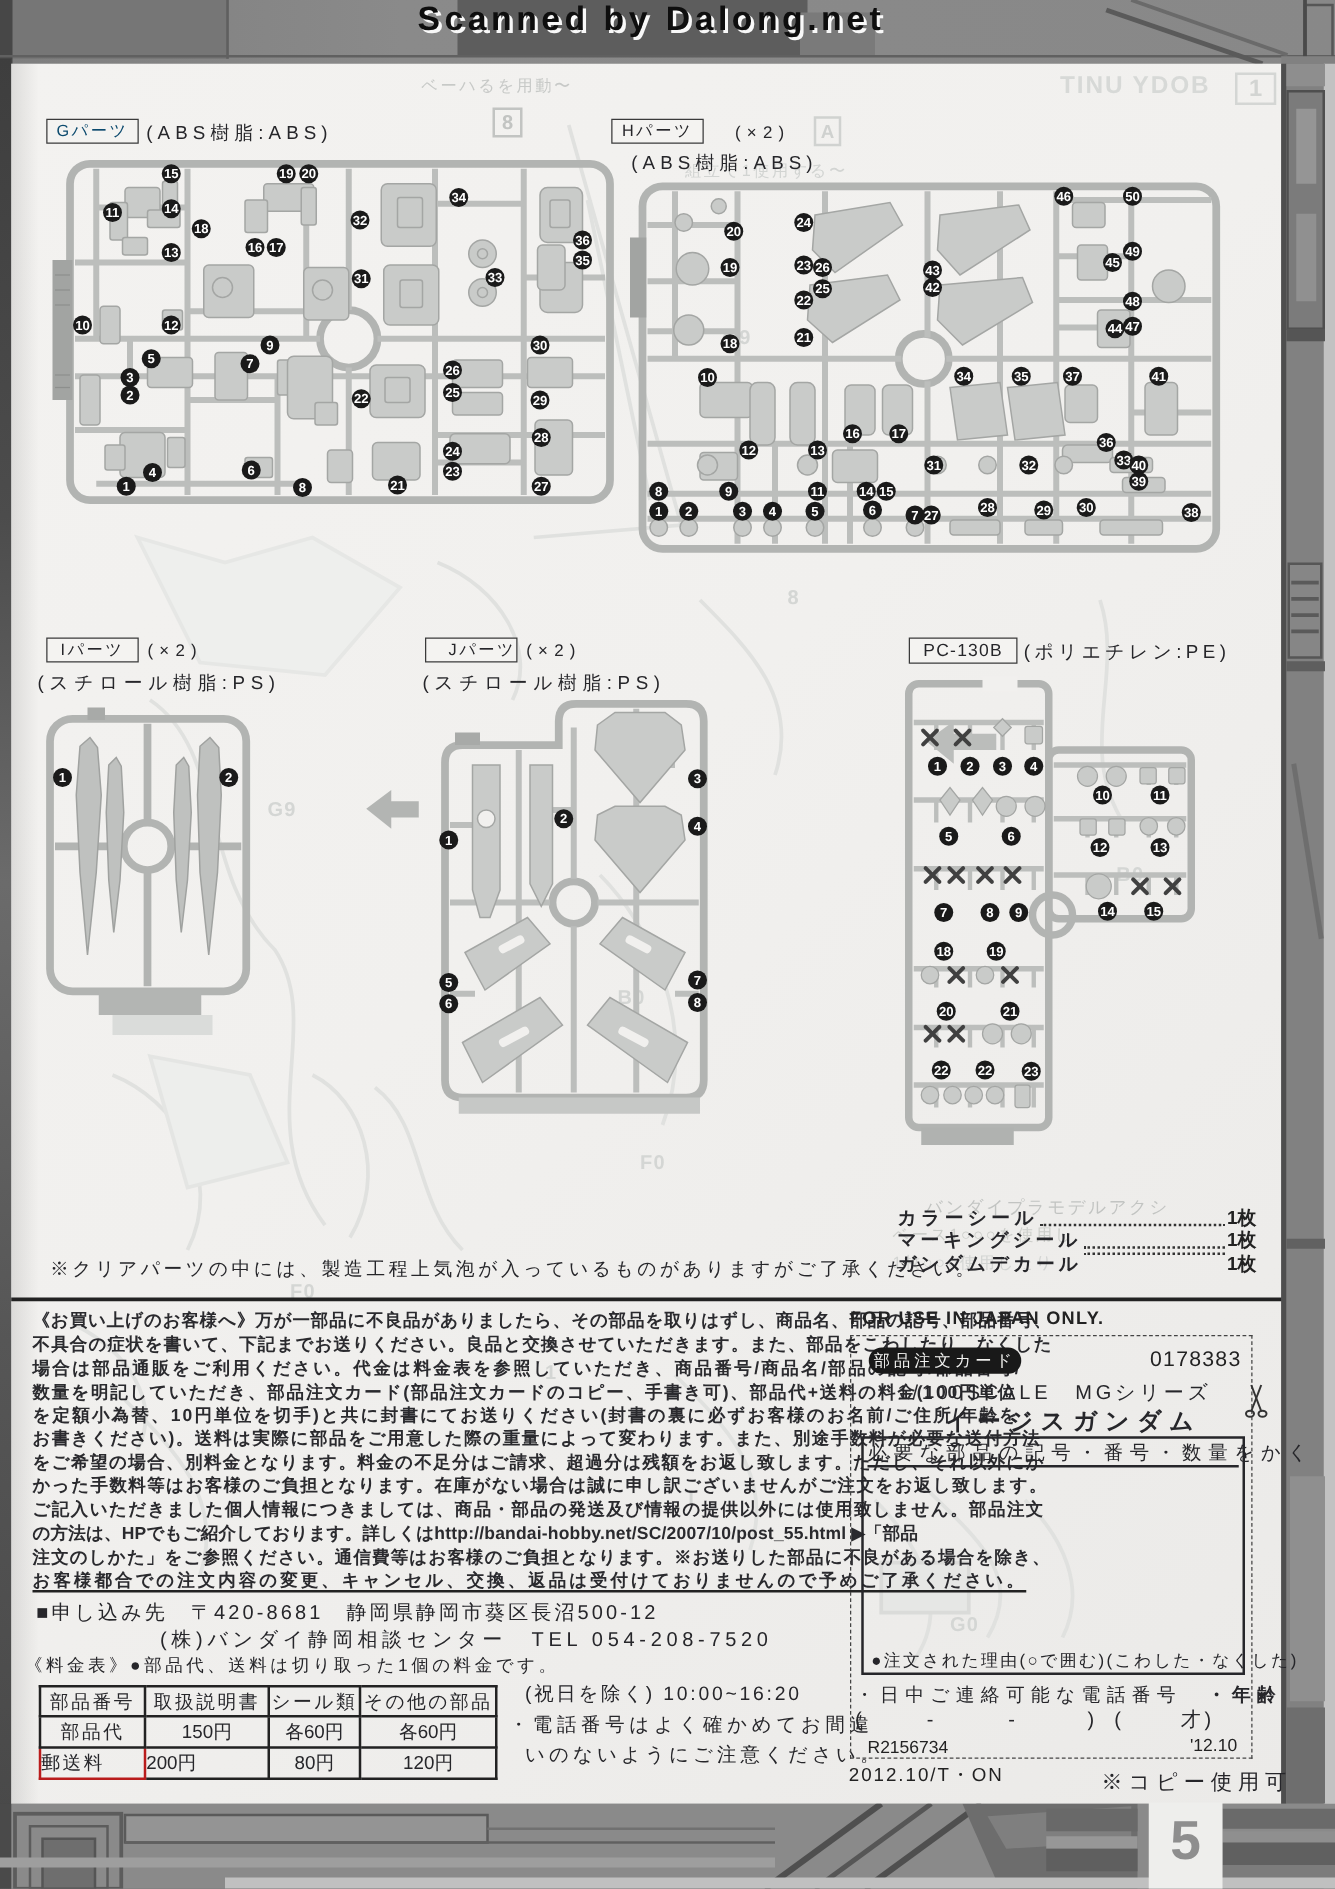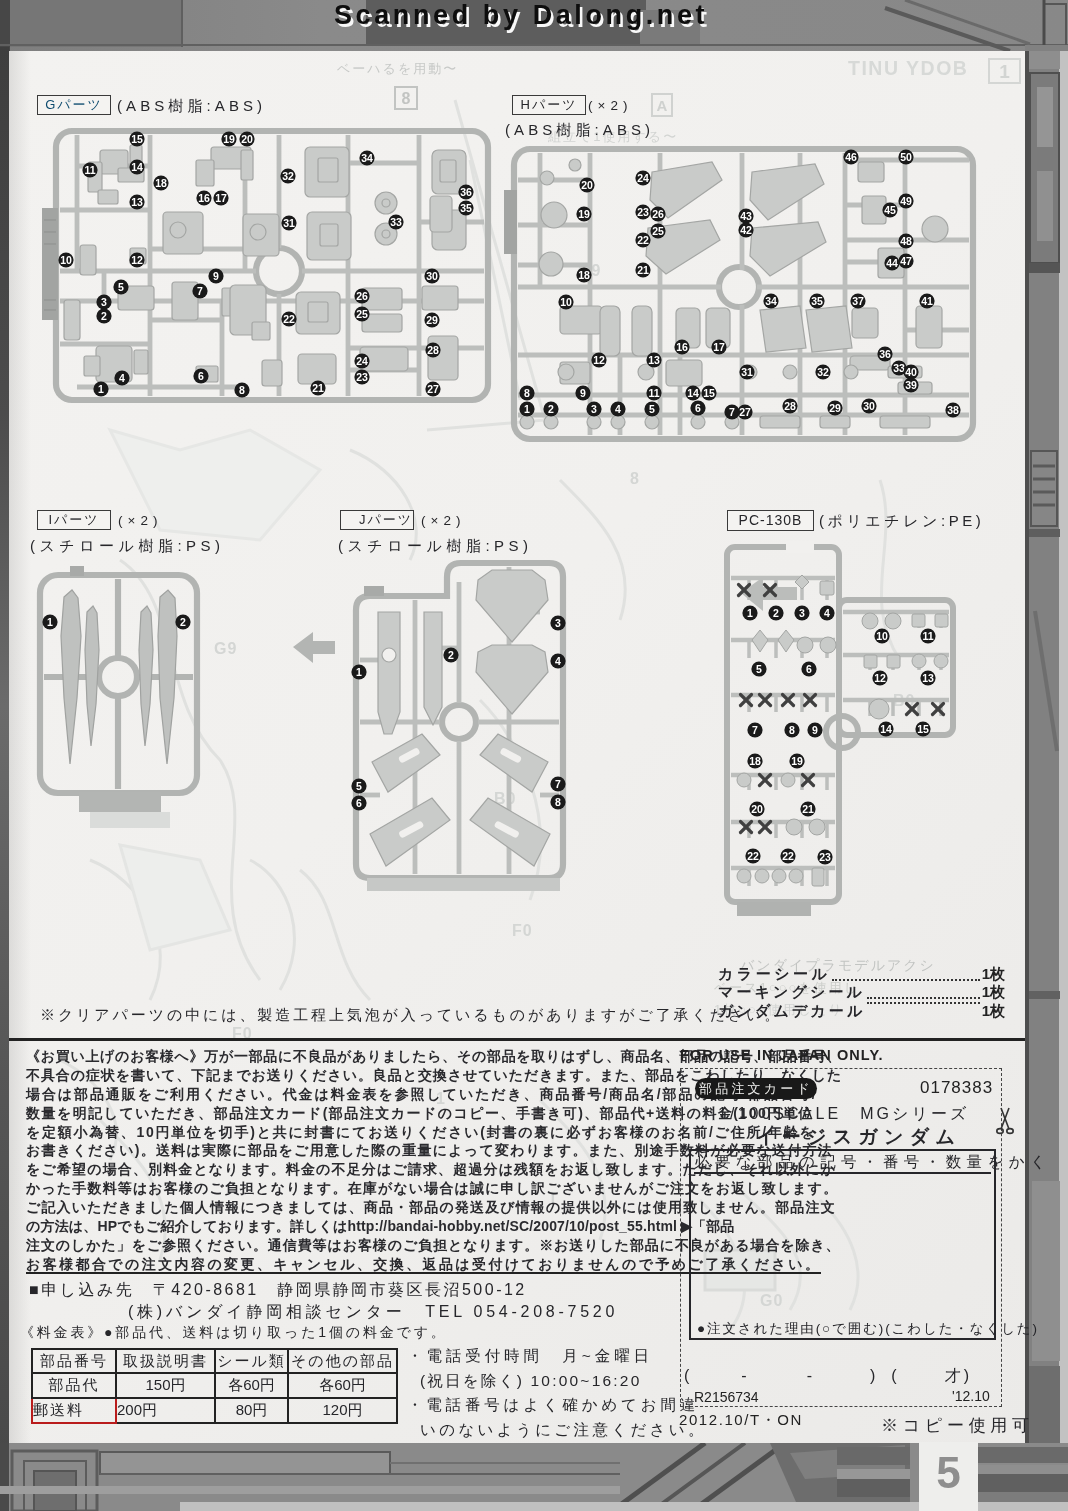--- a/index.html
+++ b/index.html
@@ -730,21 +730,21 @@
 <circle cx="788" cy="856" r="7.6" fill="#1a1a1a"></circle>
         <text x="788" y="859.78" font-size="10.5" font-weight="bold" fill="#fff" text-anchor="middle" font-family="Liberation Sans, sans-serif">22</text>
 <circle cx="825" cy="857" r="7.6" fill="#1a1a1a"></circle>
         <text x="825" y="860.78" font-size="10.5" font-weight="bold" fill="#fff" text-anchor="middle" font-family="Liberation Sans, sans-serif">23</text>
 </g>
 </svg>
 
 <div class="abs" style="left:37px;top:95px;width:74px;height:20px;border:1.5px solid #3a3a3a;background:#f4f3f1;font-size:13px;letter-spacing:2.0px;text-align:center;line-height:18px;color:#0c4a6e">Gパーツ</div>
 <div class="abs jp" style="left:117px;top:97px;font-size:15px;letter-spacing:4.09px;white-space:nowrap">(ABS樹脂:ABS)</div>
 
-<div class="abs" style="left:512px;top:95px;width:74px;height:20px;border:1.5px solid #3a3a3a;background:#f4f3f1;font-size:13px;letter-spacing:2.0px;text-align:center;line-height:18px;color:#26262a">Hパーツ</div>
+<div class="abs" style="left:489px;top:95px;width:74px;height:20px;border:1.5px solid #3a3a3a;background:#f4f3f1;font-size:13px;letter-spacing:2.0px;text-align:center;line-height:18px;color:#26262a">Hパーツ</div>
 <div class="abs jp" style="left:588px;top:98px;font-size:13.5px;letter-spacing:5.0px;white-space:nowrap">(×2)</div>
 <div class="abs jp" style="left:505px;top:121px;font-size:15px;letter-spacing:4.09px;white-space:nowrap">(ABS樹脂:ABS)</div>
 
 <div class="abs" style="left:37px;top:510px;width:74px;height:20px;border:1.5px solid #3a3a3a;background:#f4f3f1;font-size:13px;letter-spacing:2.0px;text-align:center;line-height:18px;color:#26262a">Iパーツ</div>
 <div class="abs jp" style="left:118px;top:513px;font-size:13.5px;letter-spacing:5.0px;white-space:nowrap">(×2)</div>
 <div class="abs jp" style="left:30px;top:537px;font-size:15px;letter-spacing:4.5px;white-space:nowrap">(スチロール樹脂:PS)</div>
 
 <div class="abs" style="left:340px;top:510px;width:74px;height:20px;border:1.5px solid #3a3a3a;background:#f4f3f1;font-size:13px;letter-spacing:2.0px;text-align:right;line-height:18px;color:#26262a">Jパーツ</div>
 <div class="abs jp" style="left:421px;top:513px;font-size:13.5px;letter-spacing:5.0px;white-space:nowrap">(×2)</div>
 <div class="abs jp" style="left:338px;top:537px;font-size:15px;letter-spacing:4.5px;white-space:nowrap">(スチロール樹脂:PS)</div>
@@ -798,21 +798,20 @@
 <tr style="height:25px">
           <td style="border:2px solid #b91c1c;text-align:left;letter-spacing:2px">郵送料</td>
           <td style="border:2px solid #222;text-align:left">200円</td>
           <td style="border:2px solid #222;text-align:center">80円</td>
           <td style="border:2px solid #222;text-align:center">120円</td>
         </tr>
 </tbody>
     </table>
 
 <div class="abs jp" style="left:407px;top:1344px;font-size:15.5px;line-height:24.7px;white-space:nowrap">
-      <div style="letter-spacing:3.92px">・電話受付時間　月~金曜日</div>
       <div style="padding-left:13px;letter-spacing:2.21px">(祝日を除く) 10:00~16:20</div>
       <div style="letter-spacing:3.8px">・電話番号はよく確かめてお間違</div>
       <div style="padding-left:13px;letter-spacing:3.33px">いのないようにご注意ください。</div>
     </div>
 
 <div class="abs" style="left:680px;top:1047px;font-size:14.5px;font-weight:bold;color:#222;letter-spacing:1.05px;white-space:nowrap">FOR USE IN JAPAN ONLY.</div>
 
 <div class="abs" style="left:680px;top:1068px;width:322px;height:339px;border:1.8px dashed #444"></div>
 
 <div class="abs jp" style="left:695px;top:1078px;width:122px;height:21px;background:#191919;border-radius:11px;color:#f2f2f0;font-size:13px;text-align:center;line-height:21px">部品注文カード</div>
@@ -831,20 +830,21 @@
     </svg>
 
 <div class="abs jp" style="left:756px;top:1124px;font-size:19px;font-weight:bold;letter-spacing:6.25px;white-space:nowrap">イージスガンダム</div>
 
 <div class="abs" style="left:689px;top:1149px;width:307px;height:191px;border:2px solid #26262a"></div>
 
 <div class="abs jp" style="left:694px;top:1152px;width:297px;height:22px;border-bottom:2px solid #26262a;font-size:15.5px;letter-spacing:5.41px;white-space:nowrap">必要な部品の記号・番号・数量をかく</div>
 
 <div class="abs jp" style="left:697px;top:1320px;font-size:13.5px;letter-spacing:1.88px;white-space:nowrap">●注文された理由(○で囲む)(こわした・なくした)</div>
 
+<div class="abs jp" style="left:684px;top:1347px;font-size:15px;letter-spacing:5.06px;white-space:nowrap">・日中ご連絡可能な電話番号　<b>・年齢</b></div>
 
 <div class="abs" style="left:684px;top:1366px;width:310px;font-size:16px;color:#26262a;white-space:nowrap">(<span style="padding-left:52px">-</span><span style="padding-left:60px">-</span><span style="padding-left:58px">)</span><span style="padding-left:16px">(</span><span style="padding-left:48px;letter-spacing:3px">才)</span></div>
 
 <div class="abs" style="left:694px;top:1389px;font-size:14px;color:#222">R2156734</div>
 
 <div class="abs" style="left:952px;top:1388px;font-size:14px;color:#222">'12.10</div>
 
 <div class="abs" style="left:679px;top:1411px;font-size:15px;color:#222;letter-spacing:1.58px;white-space:nowrap">2012.10/T・ON</div>
 
 <div class="abs jp" style="left:881px;top:1414px;font-size:17px;letter-spacing:4.71px;white-space:nowrap">※コピー使用可</div>

